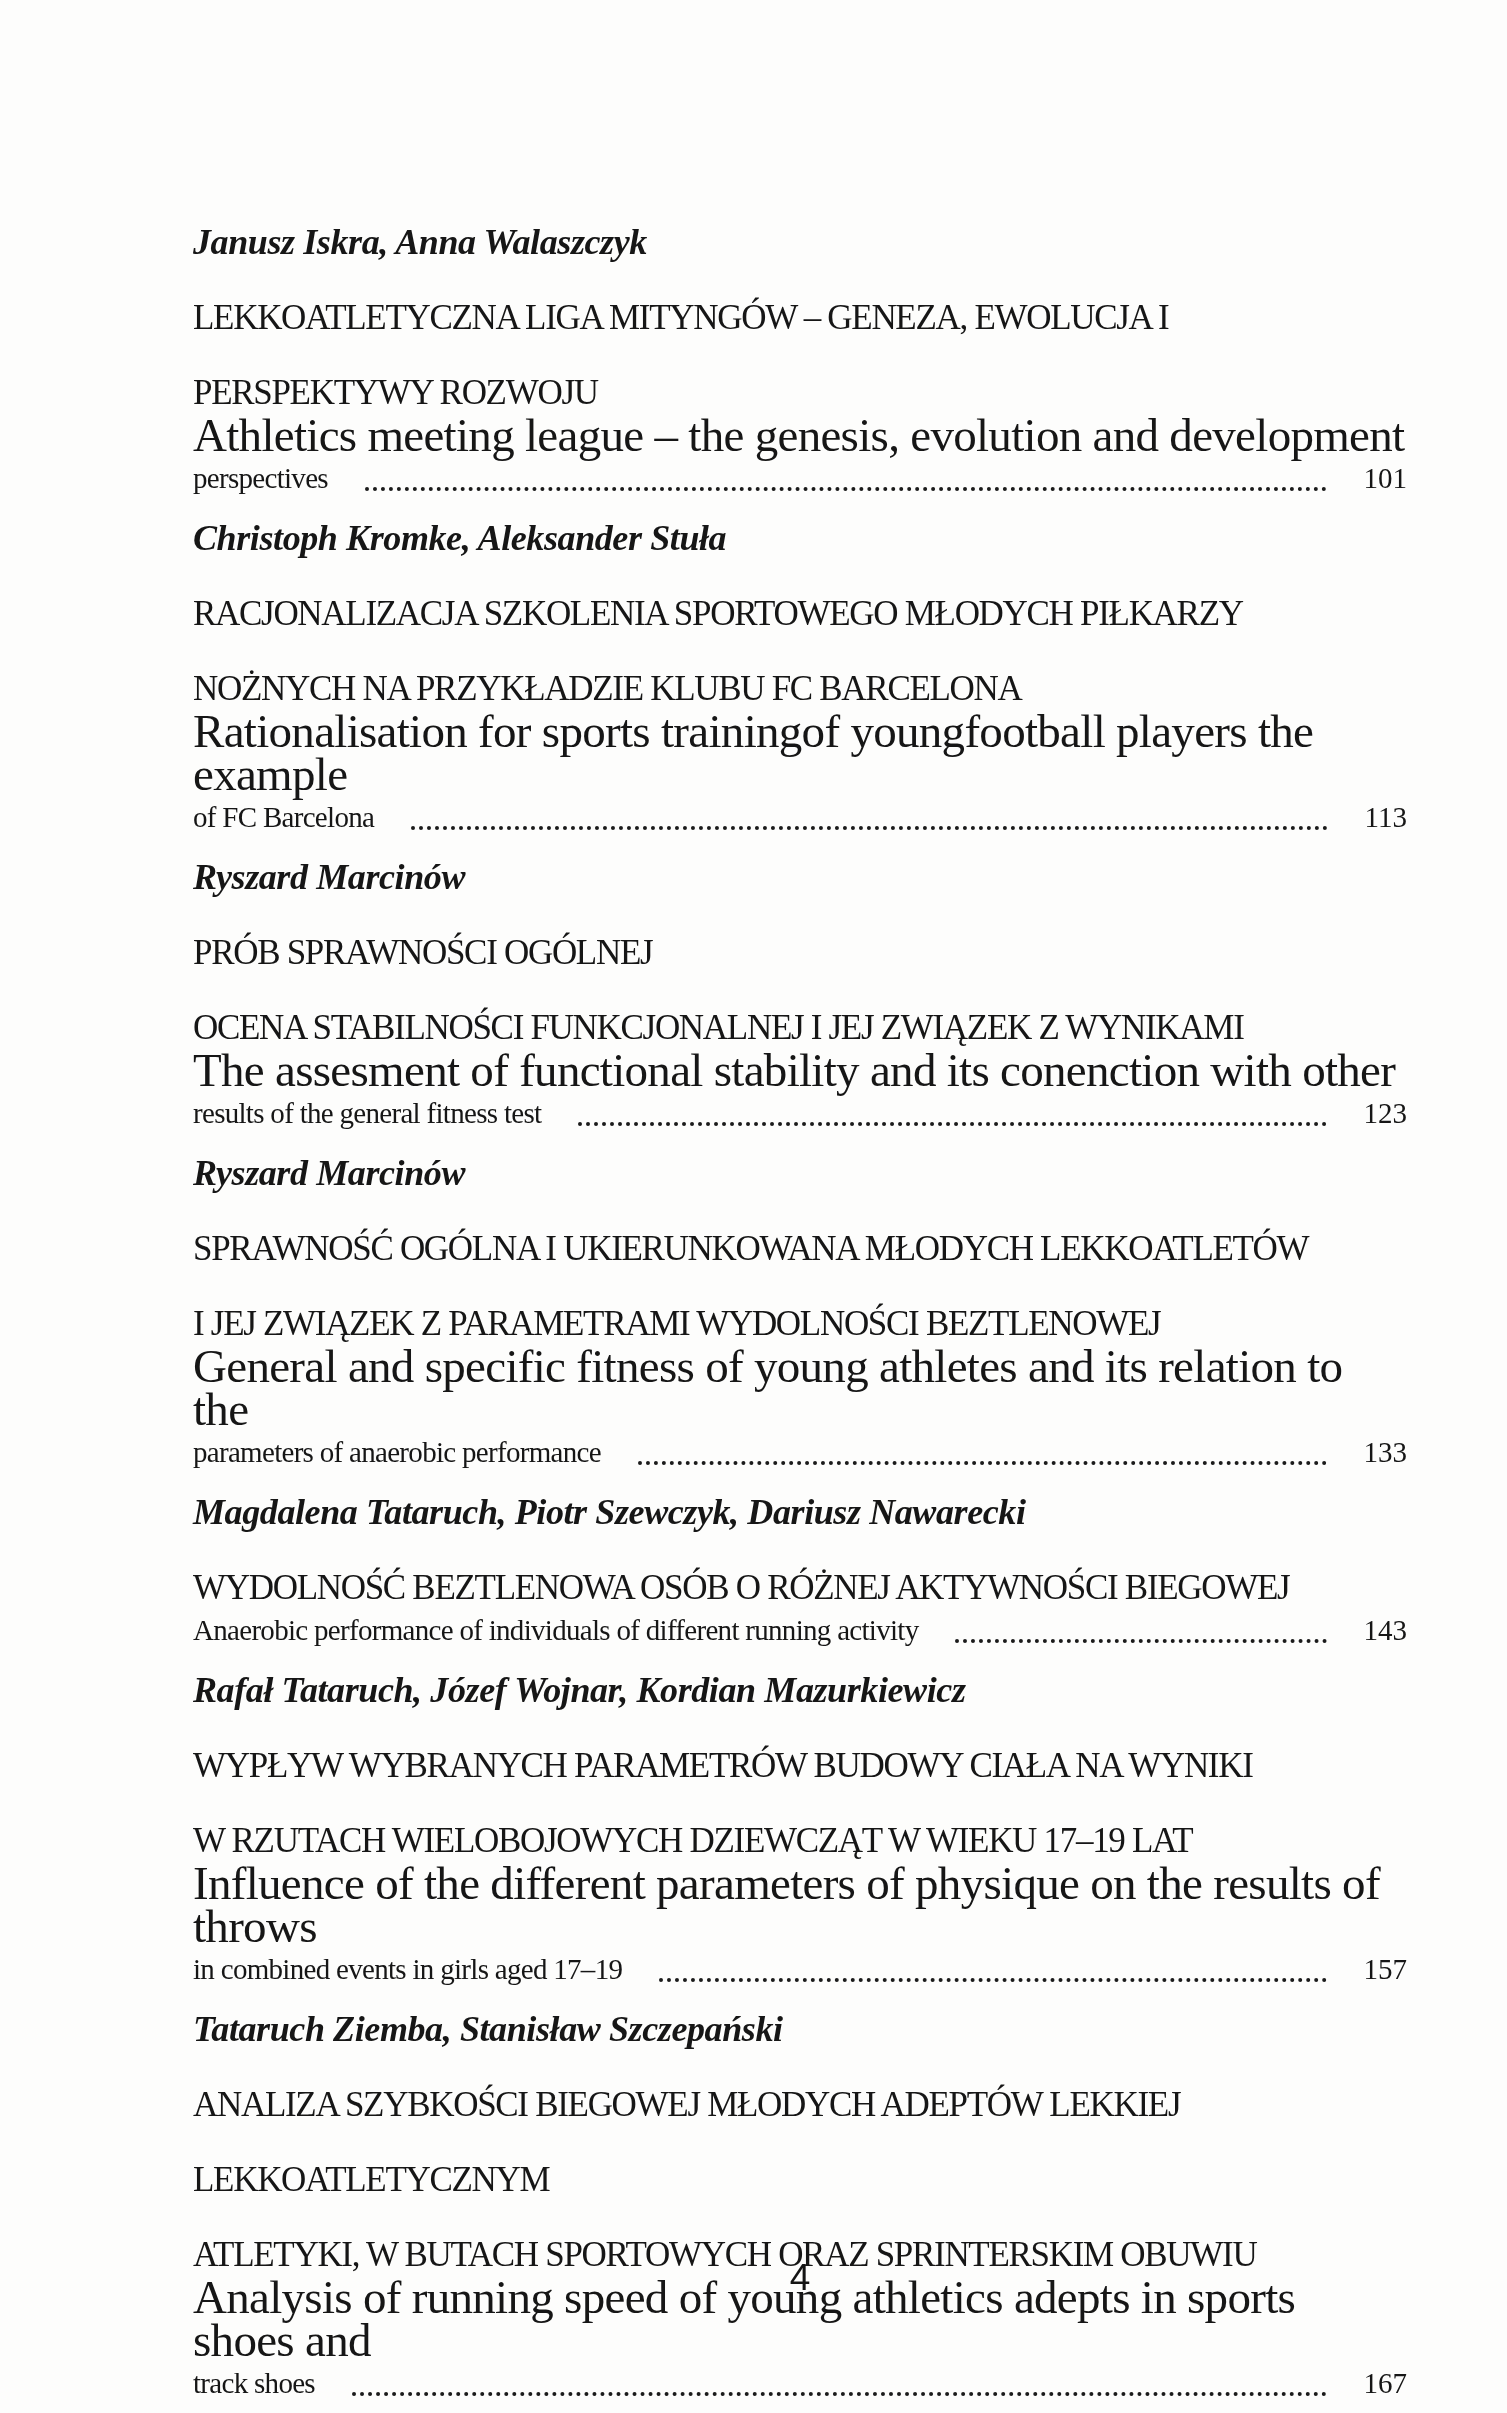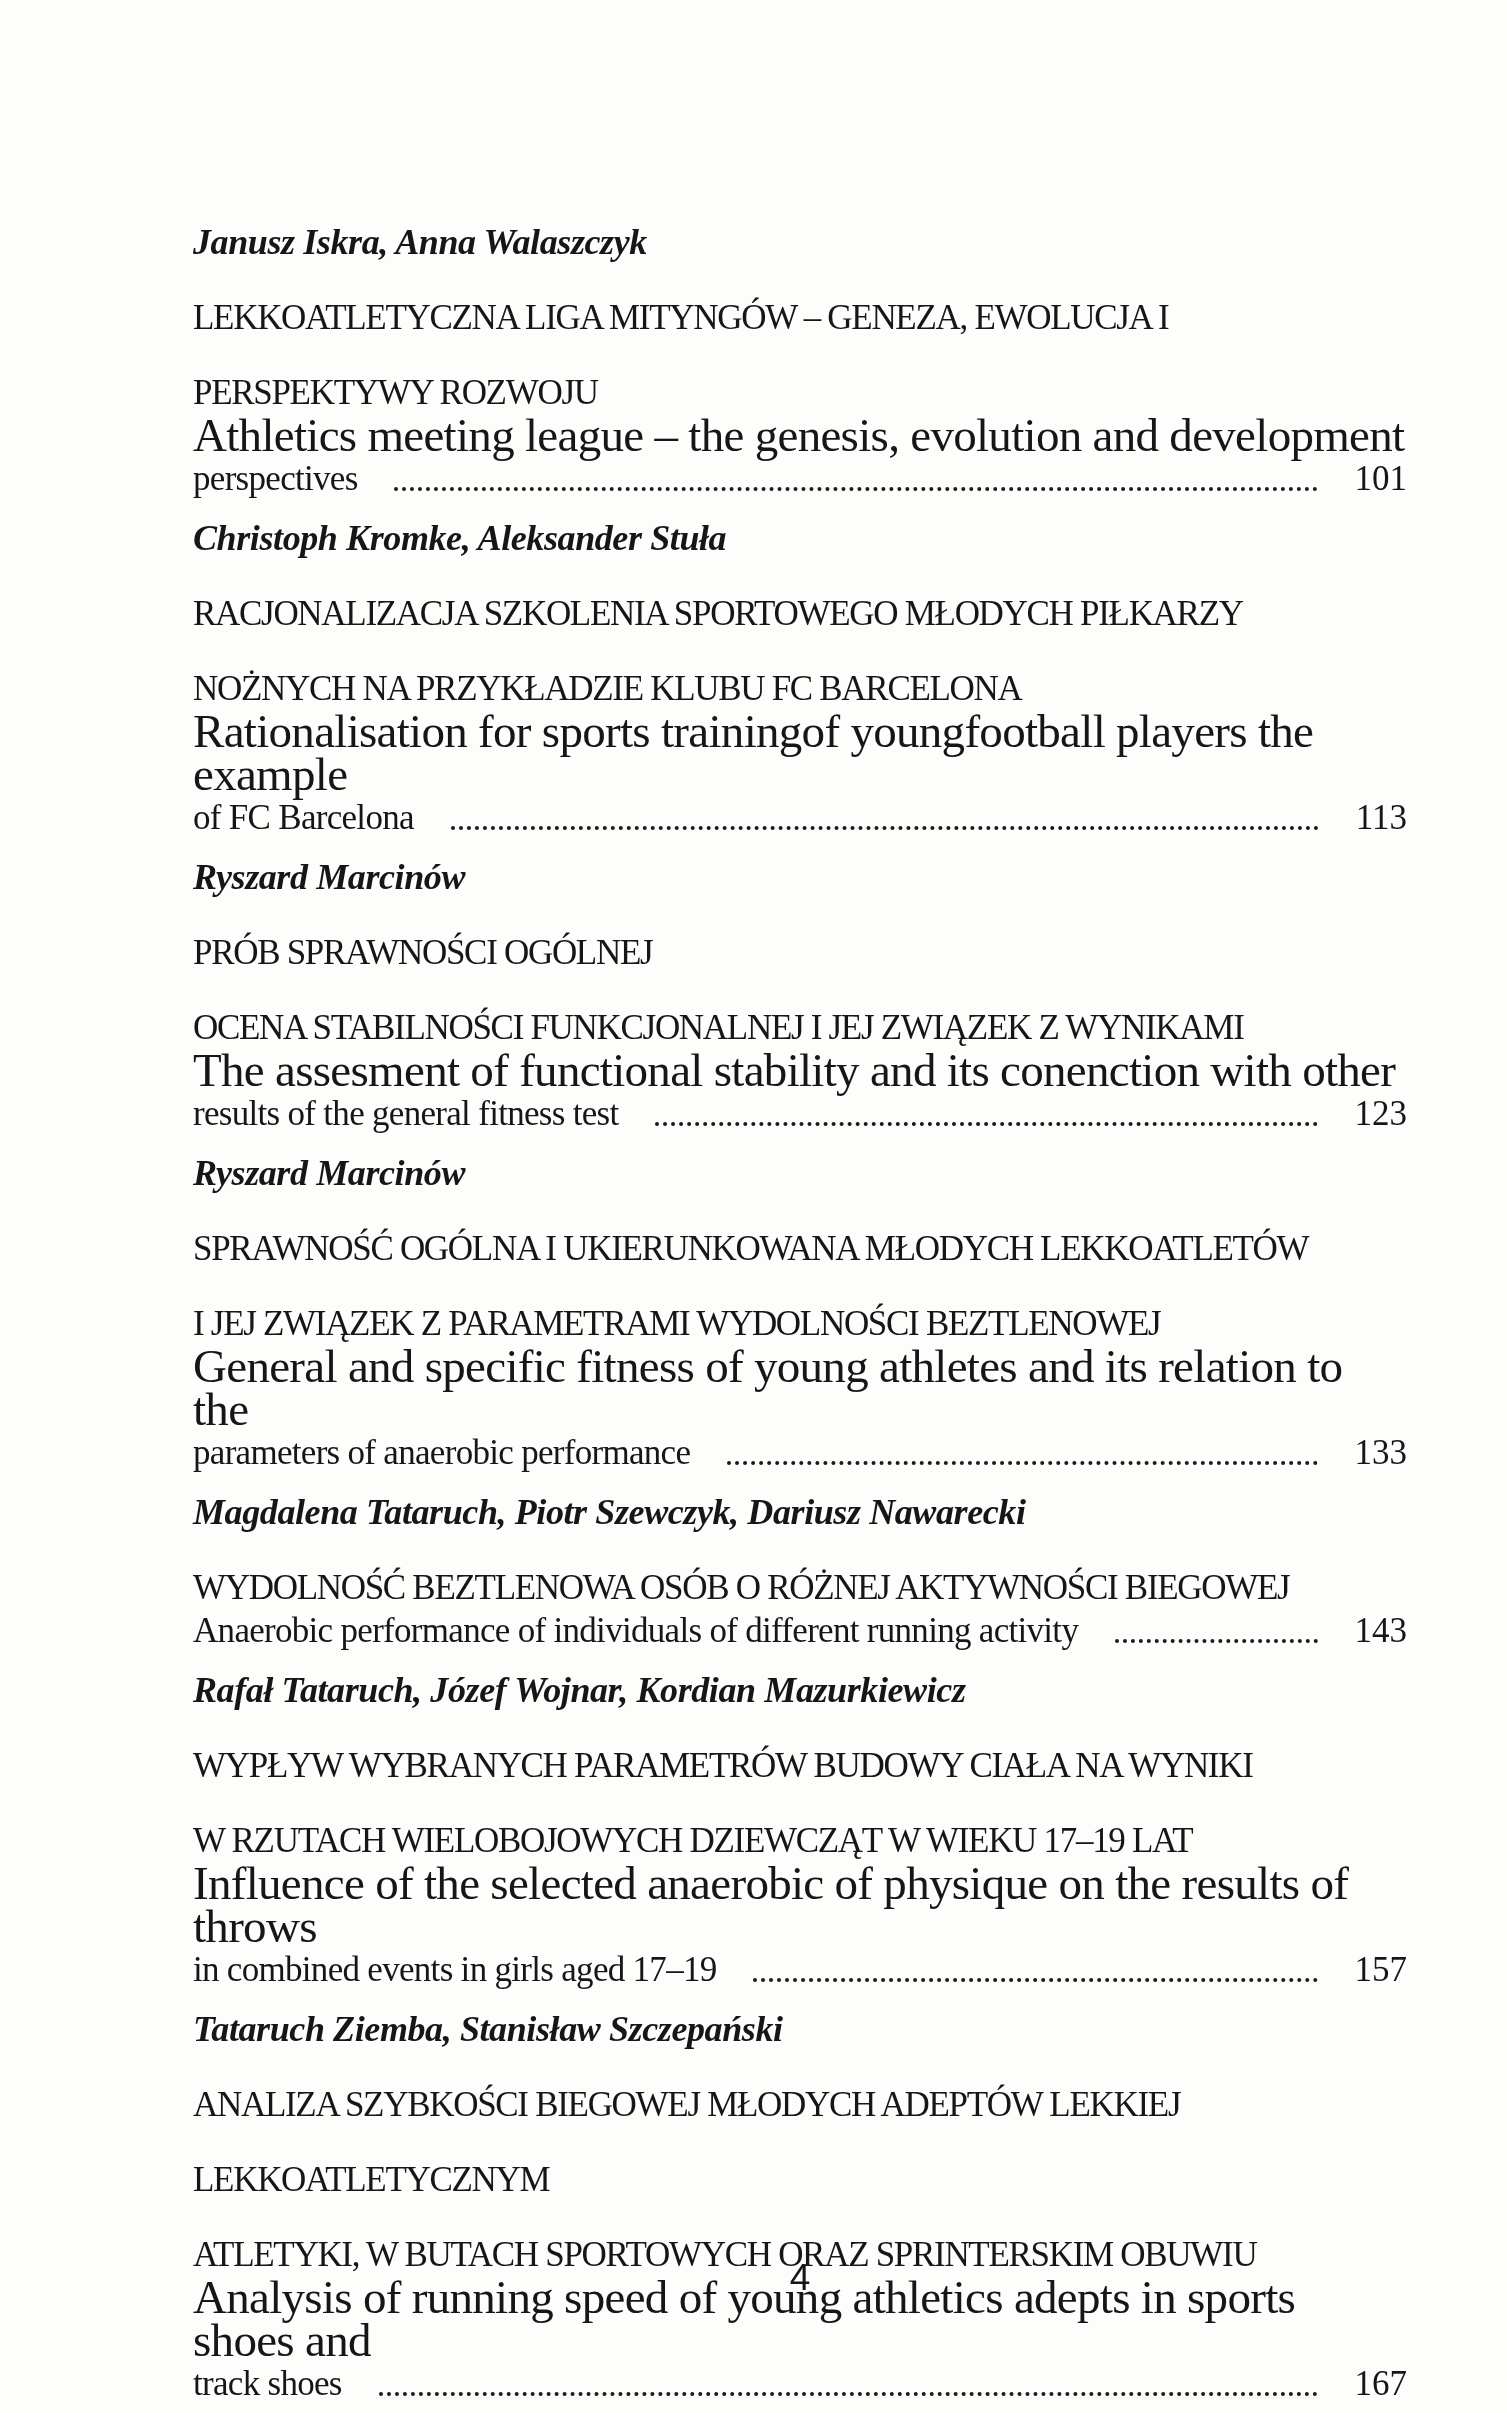--- a/index.html
+++ b/index.html
@@ -24,21 +24,21 @@
     font-weight: bold;
     font-style: italic;
     font-size: 36px;
     letter-spacing: -0.4px;
   }
   .cap  { font-size: 35px; letter-spacing: -1.3px; margin-top: 32px; }
   .sub  { font-size: 47px; letter-spacing: -0.7px; }
   .leader {
     display: flex;
     align-items: flex-start;
-    font-size: 35px;
+    font-size: 29px;
     letter-spacing: -0.7px;
     gap: 28px;
   }
   .ltext { white-space: nowrap; }
   .dots {
     flex: 1 1 auto;
     min-width: 35px;
     border-bottom: 4.4px dotted #1b1b1b;
     align-self: flex-end;
     margin: 0 8.9px 8.9px 8.9px;
@@ -110,21 +110,21 @@
       <div class="leader">
         <span class="ltext">Anaerobic performance of individuals of different running activity</span>
         <span class="dots"></span>
         <span class="pageno">143</span>
       </div>
     </div>
     <div class="entry">
       <div class="authors">Rafał Tataruch, Józef Wojnar, Kordian Mazurkiewicz</div>
       <div class="cap">WYPŁYW WYBRANYCH PARAMETRÓW BUDOWY CIAŁA NA WYNIKI</div>
       <div class="cap">W RZUTACH WIELOBOJOWYCH DZIEWCZĄT W WIEKU 17–19 LAT</div>
-      <div class="sub">Influence of the selected anaerobic of physique on the results of throws</div>
+      <div class="sub">Influence of the different parameters of physique on the results of throws</div>
       <div class="leader">
         <span class="ltext">in combined events in girls aged 17–19</span>
         <span class="dots"></span>
         <span class="pageno">157</span>
       </div>
     </div>
     <div class="entry">
       <div class="authors">Tataruch Ziemba, Stanisław Szczepański</div>
       <div class="cap">ANALIZA SZYBKOŚCI BIEGOWEJ MŁODYCH ADEPTÓW LEKKIEJ</div>
       <div class="cap">LEKKOATLETYCZNYM</div>

